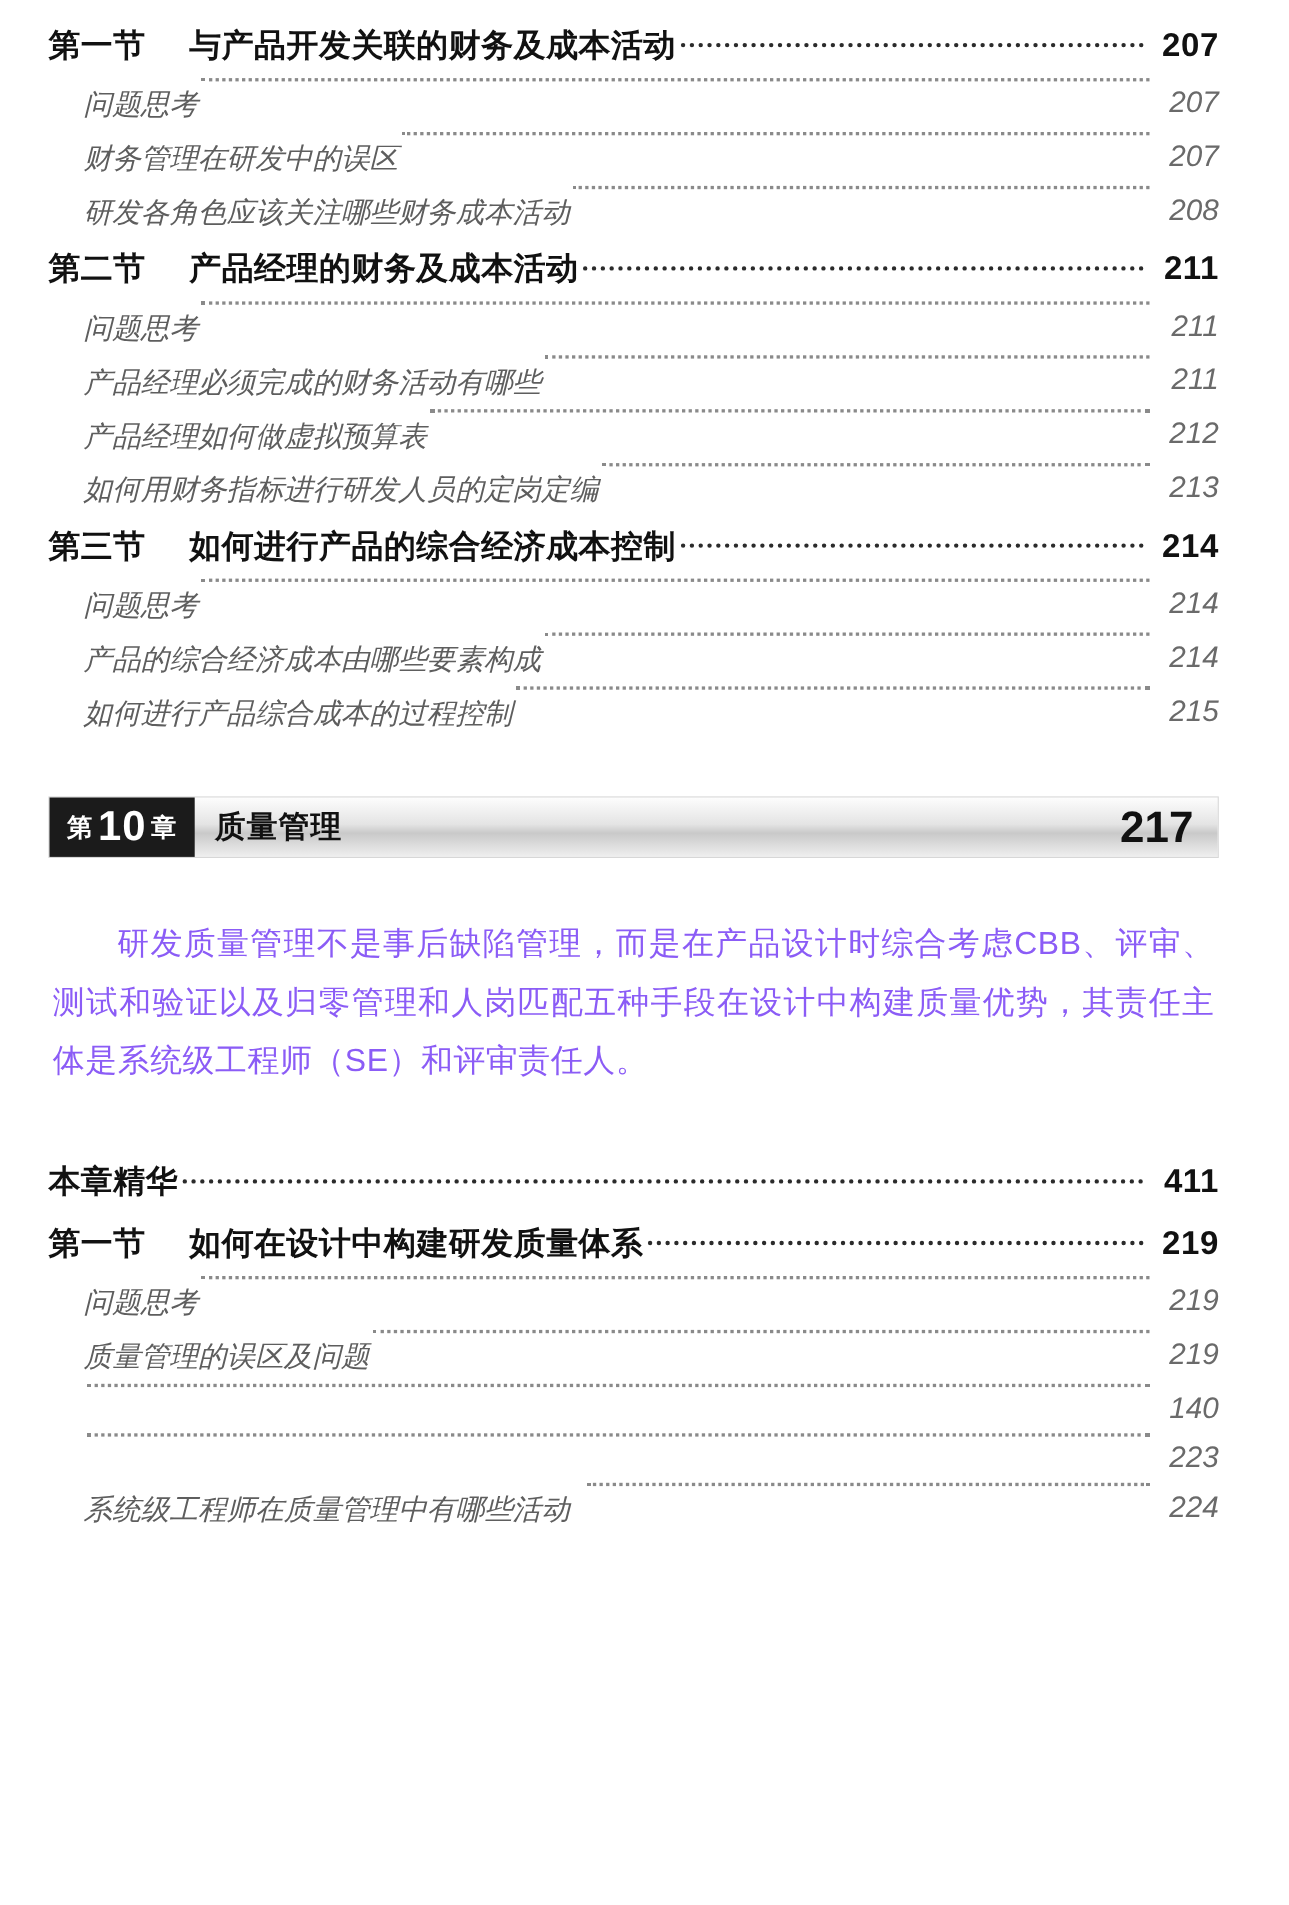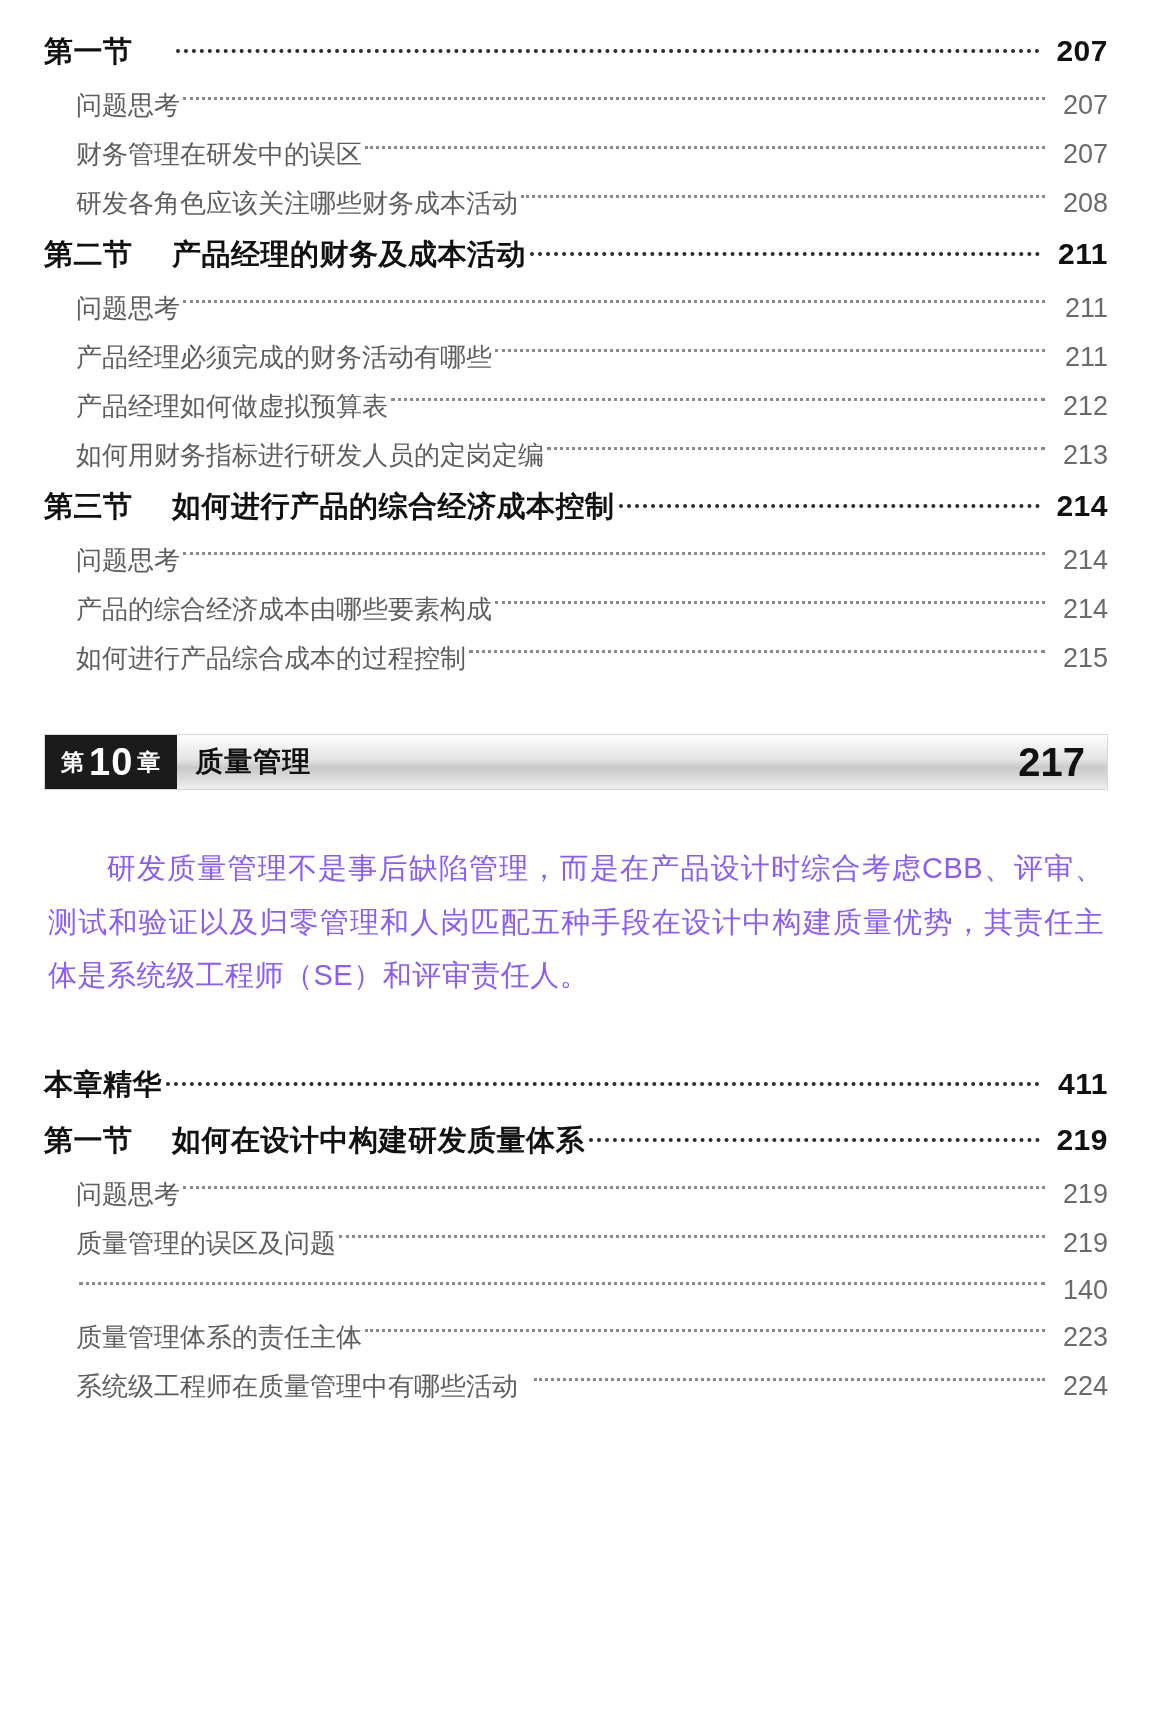--- a/index.html
+++ b/index.html
@@ -9,21 +9,21 @@
   }
   body {
     width: 1172px;
     height: 1732px;
     font-family: "Liberation Sans", sans-serif;
     color: #1a1a1a;
     position: relative;
     overflow: hidden;
   }
   .page {
-    padding: 32px 64px 0 44px;
+    padding: 22px 64px 0 44px;
     box-sizing: border-box;
     width: 1172px;
     height: 1732px;
   }
 
   
   .toc-section {
     display: flex;
     align-items: baseline;
     margin: 0 0 16px 0;
@@ -50,25 +50,26 @@
   .toc-section .pageno {
     flex: 0 0 auto;
     min-width: 62px;
     text-align: right;
     font-size: 30px;
     font-weight: bold;
   }
 
   .toc-sub {
     display: flex;
-    align-items: center;
+    align-items: flex-start;
     margin: 0 0 14px 0;
     padding-left: 32px;
     font-size: 26px;
     color: #5e5e5e;
+    font-style: italic;
   }
   .toc-sub .sub-title {
     flex: 0 0 auto;
     white-space: nowrap;
   }
   .toc-sub .dots {
     flex: 1 1 auto;
     margin: 0 5px 0 3px;
     border-bottom: 3px dotted #8a8a8a;
     transform: translateY(-7px);
@@ -145,20 +146,21 @@
 </style>
 </head>
 <body>
 
 <div class="page">
 
   <div>
 
     <div class="toc-section">
       <span class="sec-no">第一节</span>
+      <span class="sec-title">与产品开发关联的财务及成本活动</span>
       <span class="dots"></span>
       <span class="pageno">207</span>
     </div>
 
     <div class="toc-sub">
       <span class="sub-title">问题思考</span>
       <span class="dots"></span>
       <span class="pageno">207</span>
     </div>
 
@@ -275,21 +277,20 @@
       <span class="dots"></span>
       <span class="pageno">219</span>
     </div>
 
     <div class="toc-sub">
       <span class="dots"></span>
       <span class="pageno">140</span>
     </div>
 
     <div class="toc-sub">
-      <span class="sub-title">质量管理体系的责任主体</span>
       <span class="dots"></span>
       <span class="pageno">223</span>
     </div>
 
     <div class="toc-sub gap-before-dots">
       <span class="sub-title">系统级工程师在质量管理中有哪些活动</span>
       <span class="dots"></span>
       <span class="pageno">224</span>
     </div>
 

